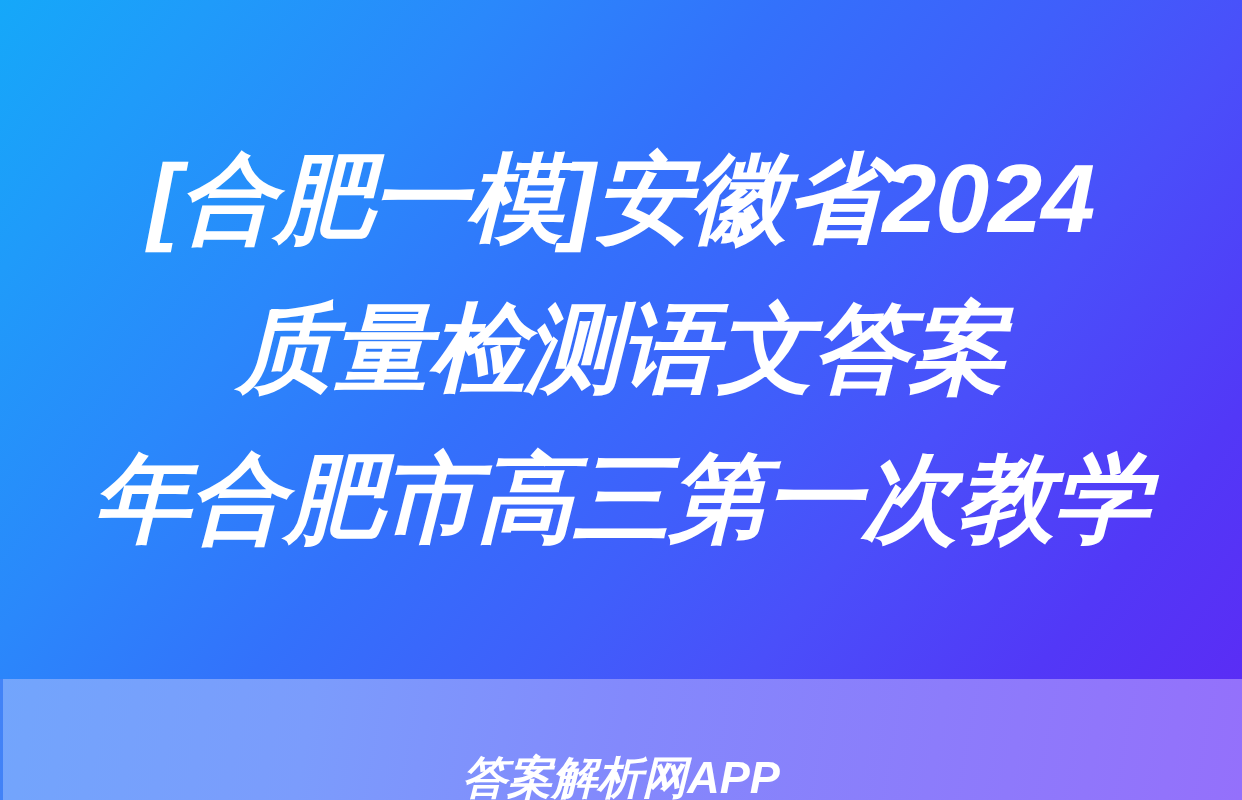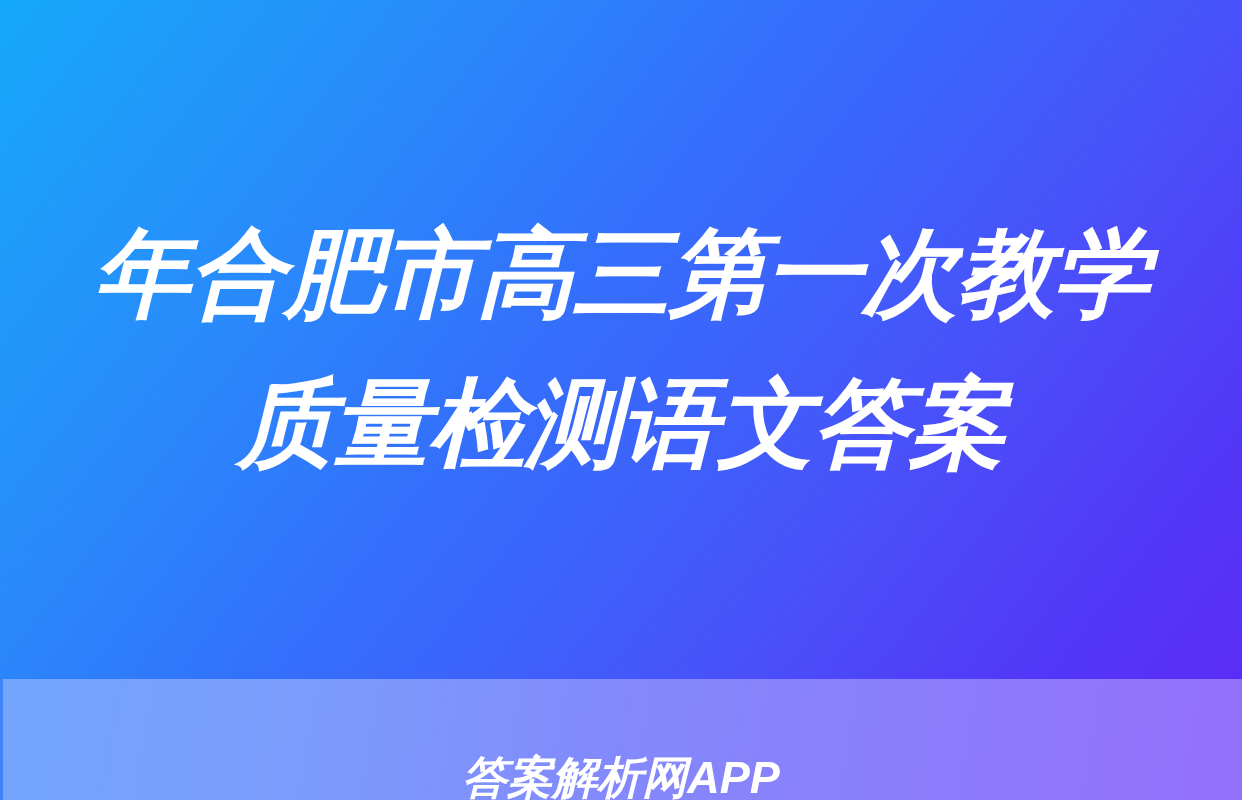--- a/index.html
+++ b/index.html
@@ -105,22 +105,23 @@
   }
 </style>
 </head>
 <body>
 
 <div id="banner">
 
   <div class="hero">
 
     <div class="title-block">
+      <span class="title-line">[合肥一模]安徽省2024</span>
+      <span class="title-line">质量检测语文答案</span>
       <span class="title-line">年合肥市高三第一次教学</span>
-      <span class="title-line">质量检测语文答案</span>
     </div>
 
   </div>
 
   <div class="footer-band">
     <span class="watermark">答案解析网APP</span>
   </div>
 
 </div>
 

